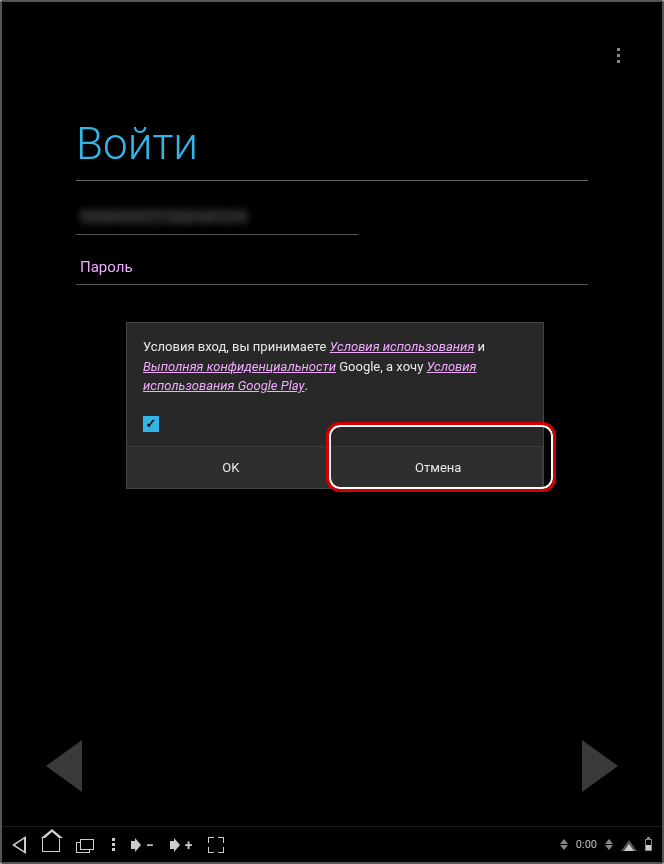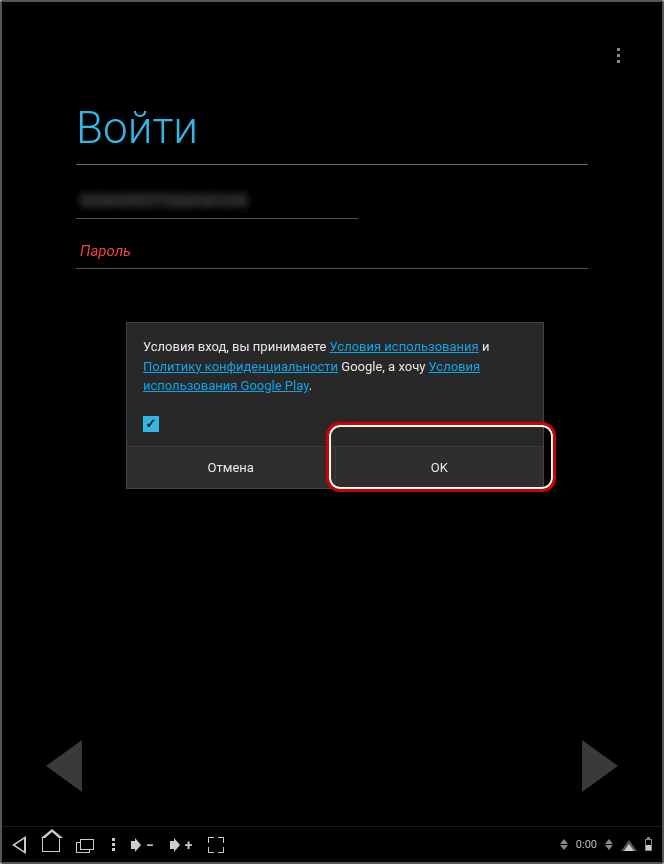--- a/index.html
+++ b/index.html
@@ -15,43 +15,44 @@
     }
     .overflow-menu span {
       width: 3px; height: 3px; background: #888; display: block;
     }
     .login-area {
       position: absolute; top: 100px; left: 74px; right: 74px;
     }
     .login-title {
       font-size: 44px; font-weight: 300; color: #33b5e5;
       padding-bottom: 10px;
+      margin-top: 16px;
     }
     .hr-main {
       border: none; border-top: 1px solid #666; margin-bottom: 18px;
     }
     .field {
       padding: 8px 4px; border-bottom: 1px solid #555;
       margin-bottom: 14px;
     }
     .email-field { width: 55%; }
     .email-val {
       color: #444; filter: blur(3px); font-size: 14px;
       background: linear-gradient(#222,#111); display:inline-block;
     }
-    .password-placeholder { color: #ef4444; font-size: 15px; font-style: italic; }
+    .password-placeholder { color: #f0abfc; font-size: 15px; }
     .dialog {
       position: absolute; top: 320px; left: 124px; width: 418px;
       background: #282828; border: 1px solid #444;
     }
     .dialog-body {
       padding: 14px 16px 12px 16px;
       font-size: 13px; color: #e8e8e8; line-height: 1.5;
     }
-    .dialog-body a { color: #0ea5e9; text-decoration: underline; cursor: pointer; }
+    .dialog-body a { color: #f0abfc; text-decoration: underline; cursor: pointer; font-style: italic; }
     .checkbox-row {
       display: flex; align-items: center; gap: 8px;
       padding: 8px 16px 14px 16px; font-size: 13px; color: #e8e8e8;
     }
     .chk {
       width: 16px; height: 16px; background: #33b5e5;
       display: inline-flex; align-items: center; justify-content: center;
       color: #111; font-size: 13px; font-weight: bold;
     }
     .dialog-buttons {
@@ -163,31 +164,31 @@
     <div class="field email-field">
       <span class="email-val">hidden000211@gmail.com</span>
     </div>
     <div class="field">
       <span class="password-placeholder">Пароль</span>
     </div>
   </div>
 
   <div class="dialog">
     <div class="dialog-body">
-      <span>Условия вход, вы принимаете </span><a>Условия использования</a><span> и </span><a>Политику конфиденциальности</a><span> Google, а хочу </span><a>Условия использования Google Play</a><span>.</span>
+      <span>Условия вход, вы принимаете </span><a>Условия использования</a><span> и </span><a>Выполняя конфиденциальности</a><span> Google, а хочу </span><a>Условия использования Google Play</a><span>.</span>
     </div>
     <div class="checkbox-row">
       <span class="chk">✓</span>
     </div>
     <div class="dialog-buttons">
+      <div class="dlg-btn">
+        <span>OK</span>
+      </div>
       <div class="dlg-btn cancel">
         <span>Отмена</span>
-      </div>
-      <div class="dlg-btn">
-        <span>OK</span>
       </div>
     </div>
   </div>
 
   <div class="highlight-ring"></div>
 
   <div class="slide-arrows">
     <div class="tri-left"></div>
     <div class="tri-right"></div>
   </div>

